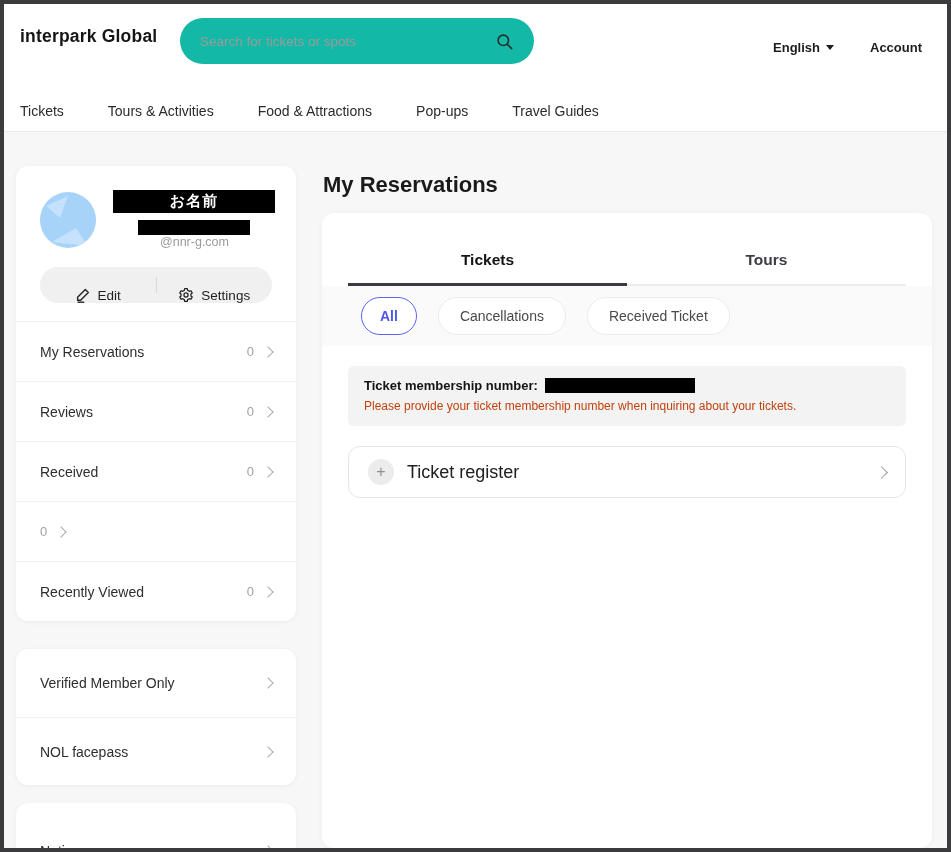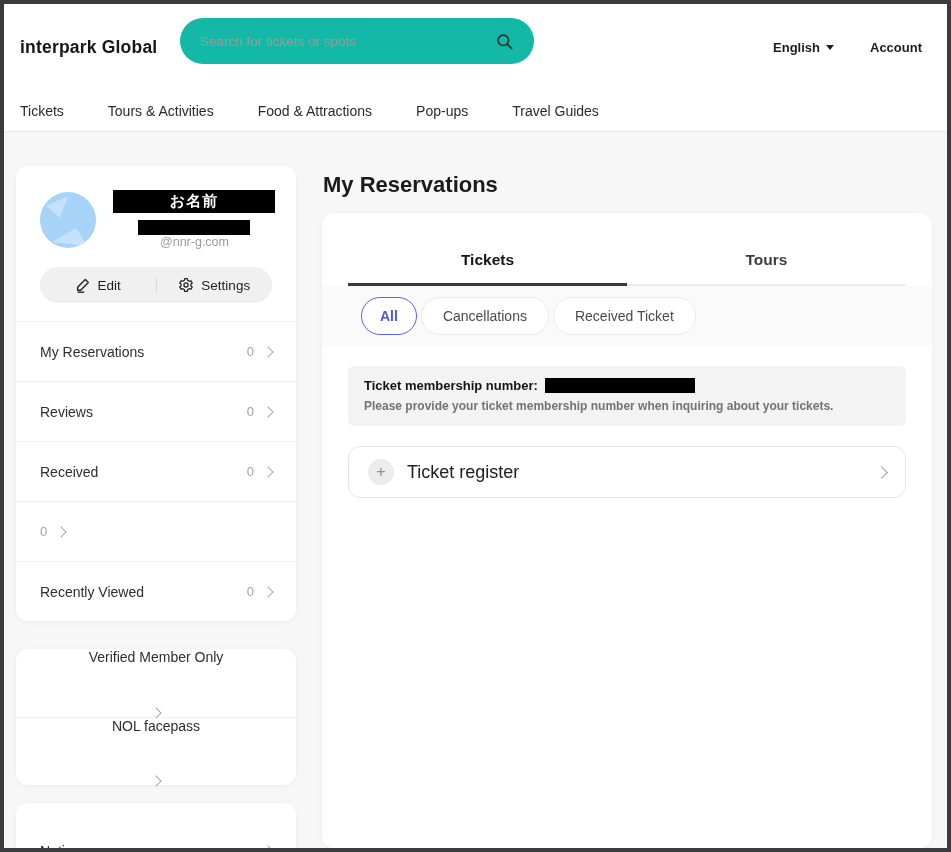--- a/index.html
+++ b/index.html
@@ -13,21 +13,21 @@
     font-family: "Liberation Sans", sans-serif;
     color: #222;
   }
 
   
   .topbar {
     height: 86px; background: #fff; position: relative;
     display: flex; align-items: center; flex: none;
   }
   .logo {
-    position: absolute; left: 16px; top: 33px;
+    position: absolute; left: 16px; top: 22px;
     font-size: 17.5px; font-weight: 800; letter-spacing: .2px; color: #161616;
   }
   .searchbox {
     position: absolute; left: 176px; top: 14px;
     width: 354px; height: 46px; border-radius: 23px;
     background: #14b8a6; display: flex; align-items: center;
     padding: 0 20px;
   }
   .searchbox input {
     border: none; background: transparent; outline: none;
@@ -77,38 +77,38 @@
     font-size: 15px; font-weight: 700; letter-spacing: 1px;
   }
   .email-row { margin-top: 7px; display: flex; align-items: center; flex-direction: column; }
   .email-redaction { background: #000; width: 112px; height: 15px; display: inline-block; }
   .email-domain { font-size: 12.5px; color: #9b9b9b; margin-left: 1px; }
   .profile-actions {
     margin-top: 18px; height: 36px; border-radius: 18px; background: #f0f0f1;
     display: flex; align-items: center;
   }
   .profile-action {
-    flex: 1; display: flex; align-items: center; justify-content: center;
+    flex: 1; display: flex; align-items: flex-end; justify-content: center;
     gap: 7px; font-size: 13.5px; color: #1e1e1e; cursor: pointer; height: 100%;
   }
   .action-divider { width: 1px; height: 16px; background: #d8d8da; flex: none; }
 
   .menu-row, .link-row {
     height: 60px; display: flex; align-items: center;
     padding: 0 24px; border-top: 1px solid #f1f1f2; cursor: pointer;
   }
   .menu-row .label, .link-row .label { font-size: 14px; color: #2e2e2e; flex: 1; }
   .menu-count { font-size: 13px; color: #a2a2a2; margin-right: 10px; }
   .chev {
     display: inline-block; width: 8px; height: 8px;
     border-top: 1.6px solid #ababab; border-right: 1.6px solid #ababab;
     transform: rotate(45deg); flex: none;
   }
   .card.links { margin-top: 28px; }
-  .card.links .link-row { height: 68px; flex-direction: column; }
+  .card.links .link-row { height: 68px; }
   .card.links .link-row:first-child { border-top: none; }
   .card.notice-card { margin-top: 18px; height: 120px; overflow: hidden; }
   .card.notice-card .link-row { height: 68px; border-top: none; margin-top: 14px; }
 
   
   .main { width: 610px; flex: none; display: flex; flex-direction: column; }
   .page-title { font-size: 22px; font-weight: 700; color: #1a1a1a; margin: 6px 0 0 1px; }
   .main-card {
     margin-top: 15px; flex: 1; background: #fff; border-radius: 12px;
     box-shadow: 0 1px 5px rgba(0,0,0,.05);
@@ -121,39 +121,39 @@
     flex: 1; text-align: center; padding: 8px 0 15px;
     font-size: 15.5px; font-weight: 700; color: #3d3d44; cursor: pointer;
     position: relative;
   }
   .tab.active { color: #141417; }
   .tab.active::after {
     content: ""; position: absolute; left: 0; right: 0; bottom: -2px;
     height: 3px; background: #393941;
   }
   .filter-band {
-    background: #fafafb; padding: 11px 39px; display: flex; gap: 4px; align-items: center;
+    background: #fafafb; padding: 11px 39px; display: flex; gap: 21px; align-items: center;
   }
   .pill {
     height: 38px; border-radius: 19px; background: #fff;
     display: flex; align-items: center; padding: 0 21px;
     font-size: 14px; color: #4a4a4a; border: 1px solid #ececee; cursor: pointer;
     white-space: nowrap;
   }
   .pill.active {
     border: 1.5px solid #5c63f2; color: #4b57ee; font-weight: 700; padding: 0 18px;
   }
   .membership-box {
     margin: 20px 26px 0; background: #f3f3f4; border-radius: 6px;
     padding: 12px 16px 13px;
   }
   .membership-line1 { display: flex; align-items: center; }
   .membership-title { font-size: 13px; font-weight: 700; color: #141414; }
   .membership-redaction { background: #000; width: 150px; height: 15px; margin-left: 7px; display: inline-block; }
-  .membership-desc { margin-top: 6px; font-size: 12px; color: #737373; font-weight: bold; }
+  .membership-desc { margin-top: 6px; font-size: 12px; color: #c2410c; }
   .register-row {
     margin: 20px 26px 0; height: 52px; border: 1px solid #e5e5e7; border-radius: 12px;
     display: flex; align-items: center; padding: 0 19px; cursor: pointer; background: #fff;
   }
   .plus-circle {
     width: 26px; height: 26px; border-radius: 50%; background: #ececed;
     display: flex; align-items: center; justify-content: center;
     color: #8e8e90; font-size: 16px; font-weight: 400; flex: none; line-height: 1;
   }
   .register-label { margin-left: 13px; font-size: 18px; color: #202020; flex: 1; }

